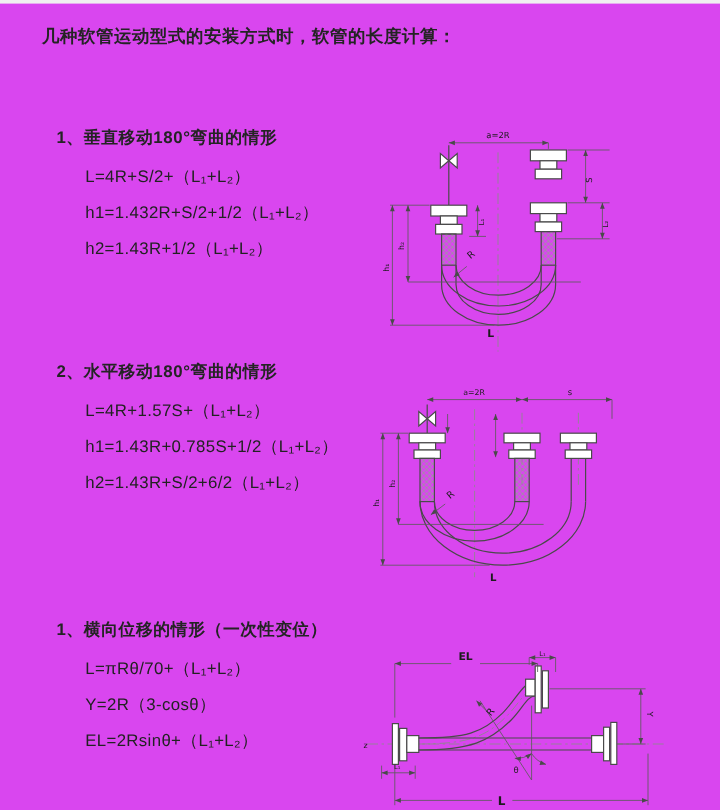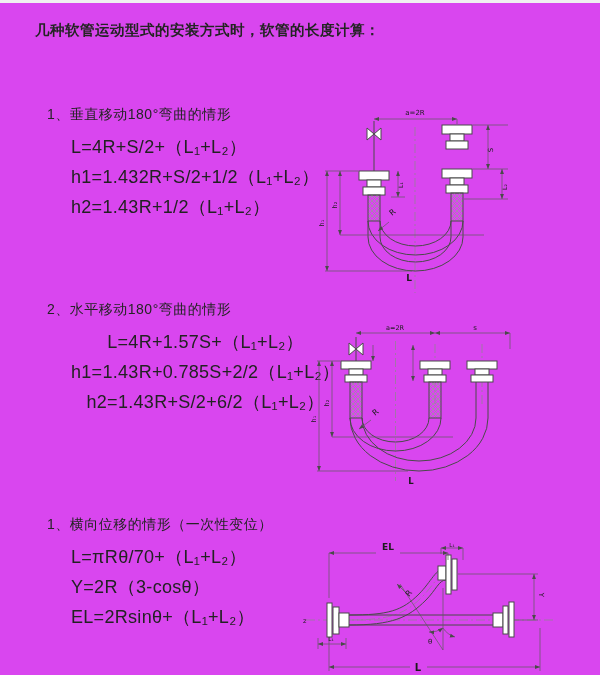--- a/index.html
+++ b/index.html
@@ -3,23 +3,23 @@
 <meta charset="utf-8">
 <style>
   html,body{margin:0;padding:0;}
   body{
     width:600px;height:675px;background:#ffffff;overflow:hidden;position:relative;
     font-family:"Liberation Sans","DejaVu Sans",sans-serif;color:#1d1d1d;
   }
   .page{position:absolute;inset:0;background:#d946ef;}
   .scan-artifact{position:absolute;left:0;top:0;width:600px;height:3px;background:#f0f0f0;}
   .title{position:absolute;left:35px;top:21px;font-size:14.5px;font-weight:700;letter-spacing:.5px;color:#242424;}
-  .section-heading{position:absolute;font-size:14px;font-weight:400;letter-spacing:.5px;color:#242424;}
+  .section-heading{position:absolute;font-size:14px;font-weight:700;letter-spacing:.5px;color:#242424;}
   .formulas{position:absolute;display:flex;flex-direction:column;}
-  .formula{font-size:18px;font-weight:500;letter-spacing:.3px;color:#222;height:30px;line-height:30px;white-space:nowrap;}
+  .formula{font-size:14px;font-weight:500;letter-spacing:.3px;color:#222;height:30px;line-height:30px;white-space:nowrap;}
   .diagram{position:absolute;margin-top:37px;}
   .diag .draw, .diag .draw rect, .diag .draw path, .diag .draw line, .diag .draw polygon{
     stroke:#4a4a4a;stroke-width:1;fill:none;
   }
   .diag .draw rect, .diag .draw polygon{fill:#ffffff;}
   .diag .dim, .diag .dim line, .diag .dim path{stroke:#5c5c5c;stroke-width:0.7;fill:none;}
   .diag .cl, .diag .cl line, .diag .cl path{stroke:#8a8a8a;stroke-width:0.7;stroke-dasharray:9 3 2 3;fill:none;}
   .diag text{fill:#1c1c1c;stroke:none;font-family:"DejaVu Sans",sans-serif;}
 </style>
 </head>
@@ -108,23 +108,23 @@
         <text x="91" y="84" font-size="6" text-anchor="middle" transform="rotate(-90 91 84)">L₁</text>
         <text x="12" y="122" font-size="6.5" text-anchor="middle" transform="rotate(-90 12 122)">h₁</text>
         <text x="25" y="104" font-size="6.5" text-anchor="middle" transform="rotate(-90 25 104)">h₂</text>
         <text x="80" y="115" font-size="8" transform="rotate(-40 80 115)">R</text>
         <text x="97" y="180" font-size="9" font-weight="bold" text-anchor="middle">L</text>
       </g>
     </svg>
   </div>
 
   <div class="section-heading" style="left:47px;top:301px;text-align:right;">2、水平移动180°弯曲的情形</div>
-  <div class="formulas" style="left:71px;top:327px;text-align:center;">
+  <div class="formulas" style="left:71px;top:327px;">
     <div class="formula">L=4R+1.57S+（L₁+L₂）</div>
-    <div class="formula">h1=1.43R+0.785S+2/2（L₁+L₂）</div>
+    <div class="formula">h1=1.43R+0.785S+1/2（L₁+L₂）</div>
     <div class="formula">h2=1.43R+S/2+6/2（L₁+L₂）</div>
   </div>
 
   <div class="diagram" style="left:303px;top:282px;width:240px;height:178px;">
     <svg class="diag" width="240" height="178" viewBox="0 0 240 178">
       <defs>
         <marker id="m2" viewBox="0 0 10 10" refX="9.5" refY="5" markerWidth="8" markerHeight="8" orient="auto-start-reverse">
           <path d="M0.5,1.5 L9.5,5 L0.5,8.5 z" fill="#4a4a4a" stroke="none"></path>
         </marker>
         <pattern id="p2" width="5" height="5" patternUnits="userSpaceOnUse">

